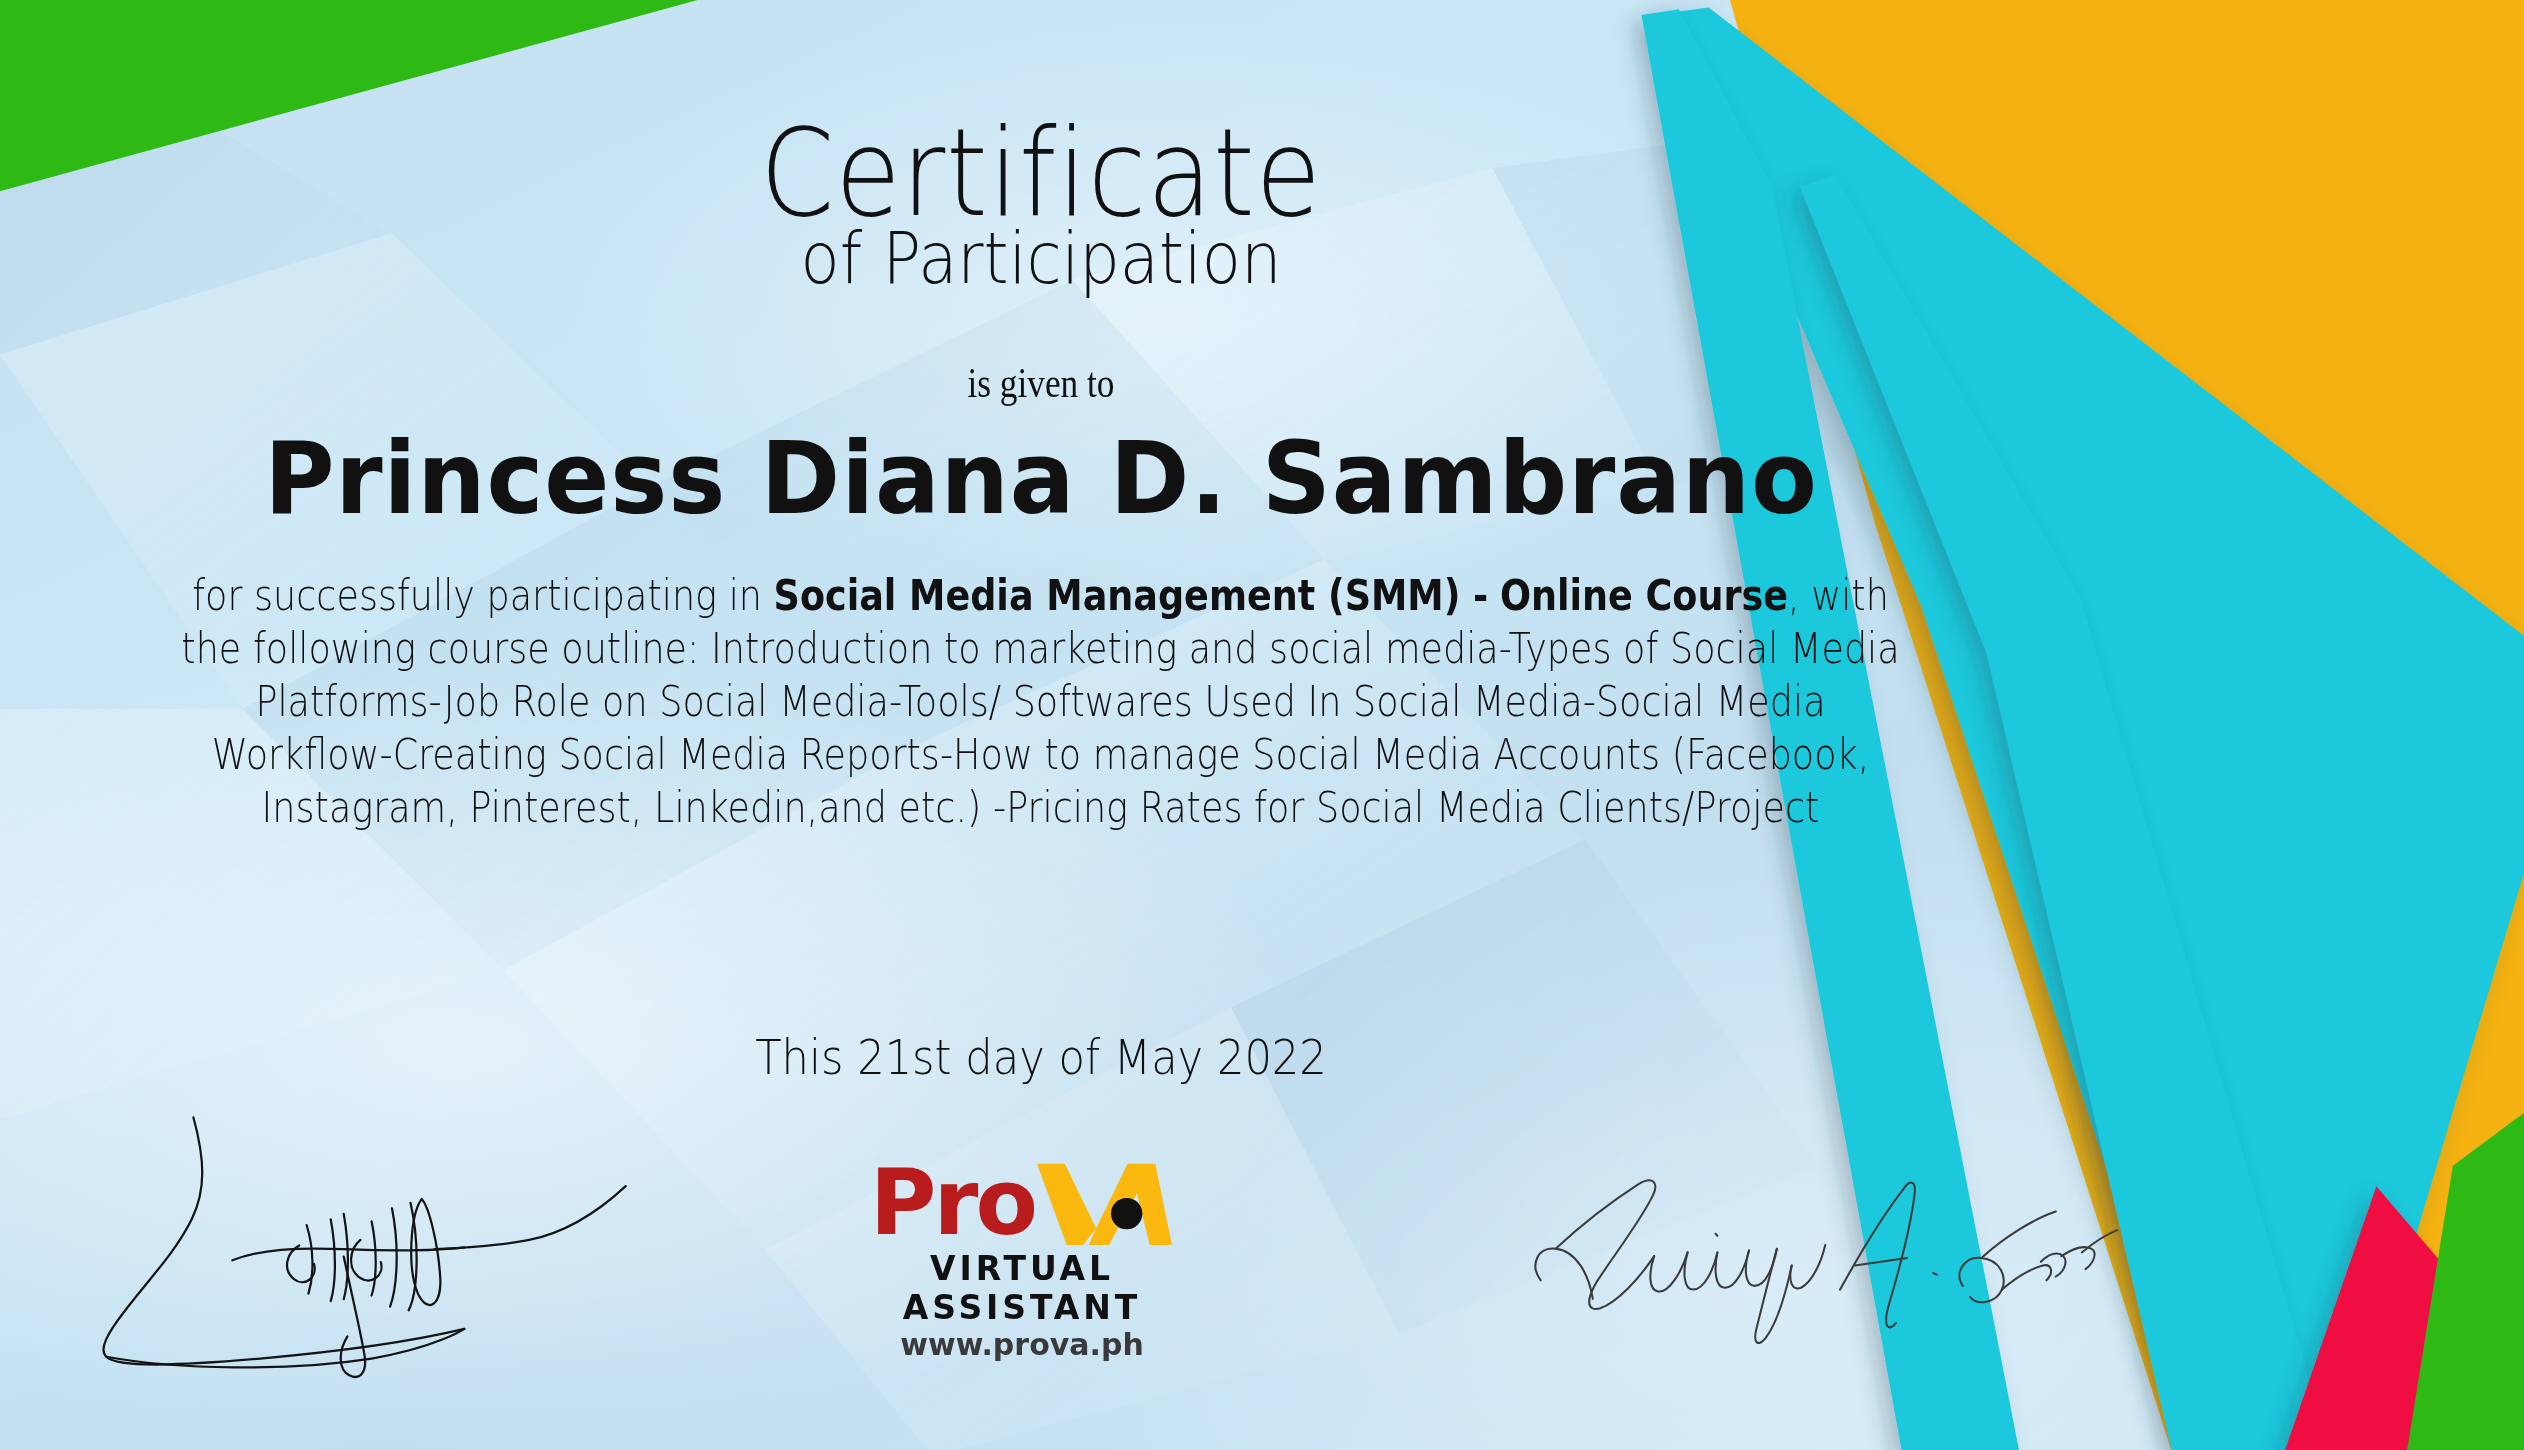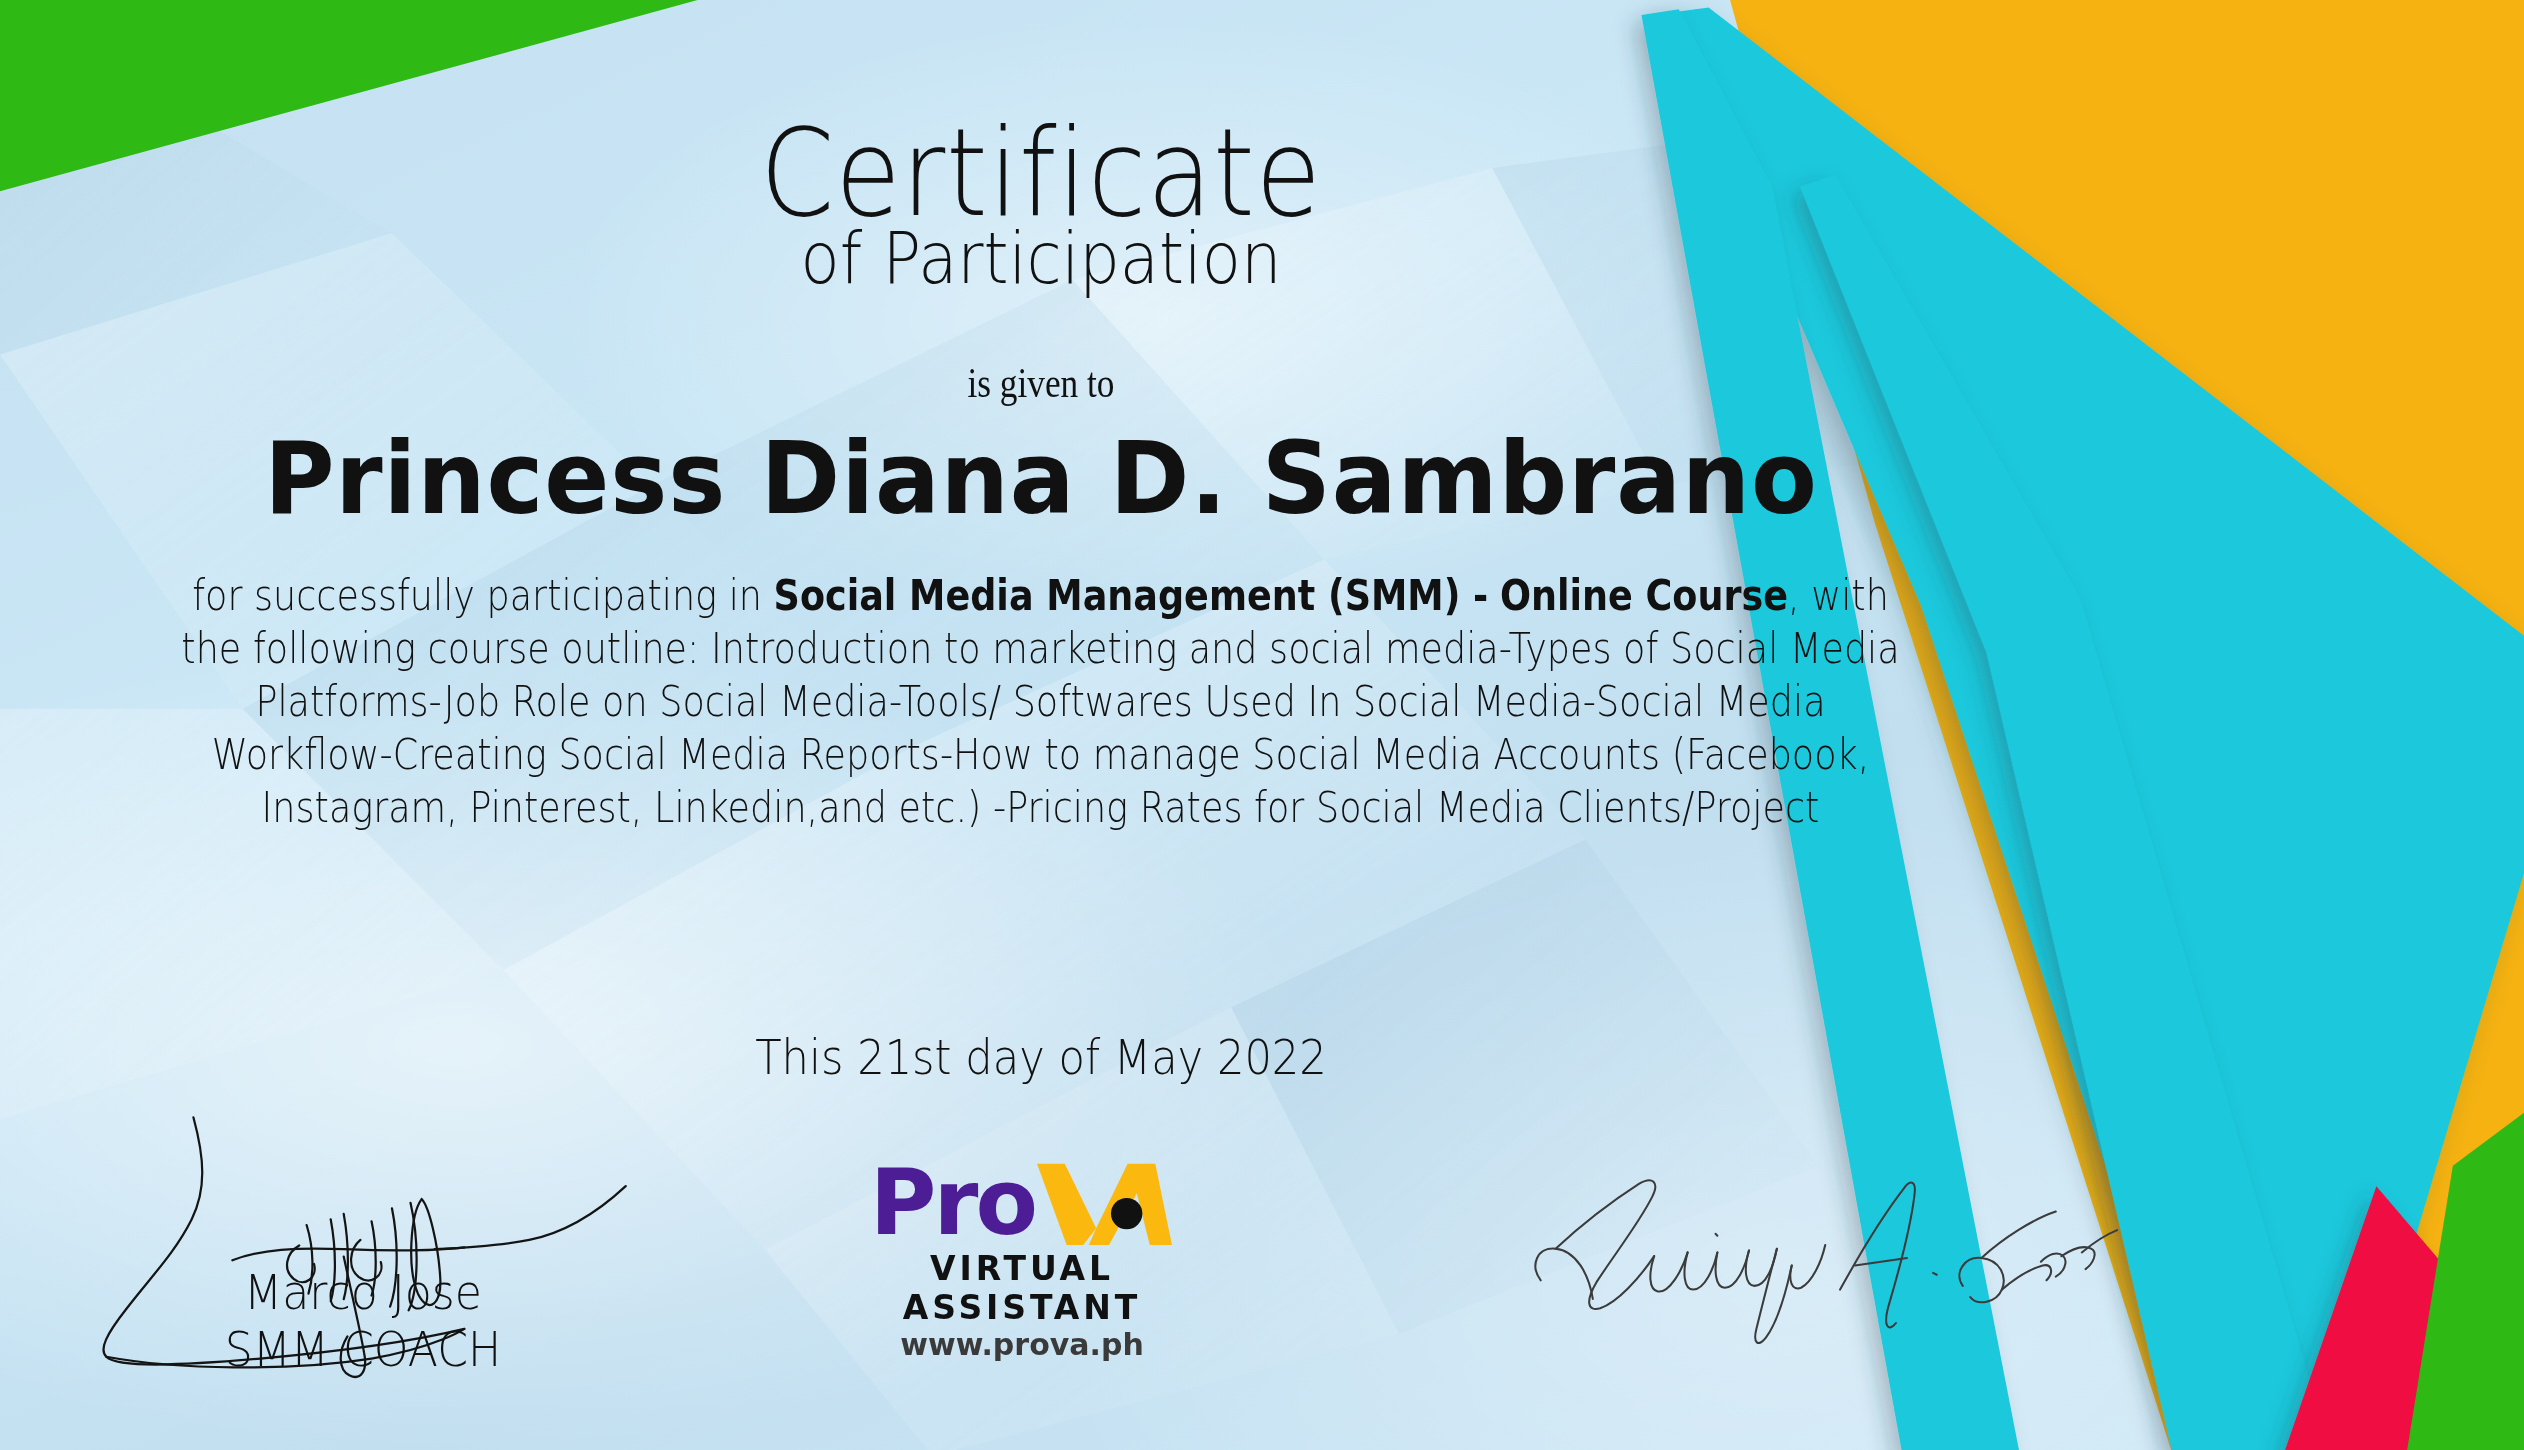--- a/index.html
+++ b/index.html
@@ -133,21 +133,21 @@
     width: 390px;
     text-align: center;
   }
   .logo-word {
     font-size: 91px;
     line-height: 85px;
     font-weight: bold;
     letter-spacing: -2.8px;
     font-family: "DejaVu Sans", sans-serif;
   }
-  .logo-pro { color: #4c1d95; }
+  .logo-pro { color: #b91c1c; }
   .logo-tag {
     font-size: 33px;
     letter-spacing: 3.9px;
     font-weight: bold;
     color: #111111;
     font-family: "DejaVu Sans", sans-serif;
     margin-top: 3.7px;
   }
   .logo-url {
     font-size: 30px;
@@ -244,24 +244,20 @@
         <path d="M352 106 C 360 146, 358 190, 350 212"></path>
         <path d="M372 100 C 382 144, 380 196, 370 216"></path>
         <path d="M252 146 C 238 154, 234 172, 246 182 C 258 192, 272 180, 268 166"></path>
         <path d="M318 140 C 306 150, 304 170, 316 180 C 330 190, 344 178, 340 164"></path>
         <path d="M384 96 C 372 112, 368 170, 380 198 C 392 222, 406 208, 404 180 C 402 146, 392 104, 384 96"></path>
         <path d="M398 150 C 440 148, 470 146, 500 140 C 540 132, 576 108, 604 82"></path>
         <path d="M300 158 C 308 196, 318 238, 322 262 C 326 282, 318 292, 306 286 C 294 280, 294 260, 304 244"></path>
       </g>
     </svg>
 
-    <div class="sig-block sig-left">
-      <div class="sig-name">Marco Jose</div>
-      <div class="sig-role">SMM COACH</div>
-    </div>
 
     <svg class="scribble scribble-right" viewBox="0 0 640 190">
       <g fill="none" stroke="#3b3b3b" stroke-width="2.2" stroke-linecap="round">
         <path d="M18 112 C 6 96, 14 76, 34 78 C 56 80, 70 106, 74 132"></path>
         <path d="M34 78 C 62 52, 96 26, 124 8 C 138 0, 146 6, 138 22 C 124 50, 96 86, 78 114
                  C 66 134, 68 146, 82 142 C 100 136, 124 110, 140 86"></path>
         <path d="M140 86 C 134 104, 134 122, 144 124 C 156 126, 170 102, 176 82"></path>
         <path d="M176 82 C 170 104, 172 122, 182 122 C 194 122, 204 100, 208 82"></path>
         <path d="M206 62 L 208 64"></path>
         <path d="M208 82 C 204 102, 206 120, 216 120 C 228 120, 238 98, 242 80"></path>

